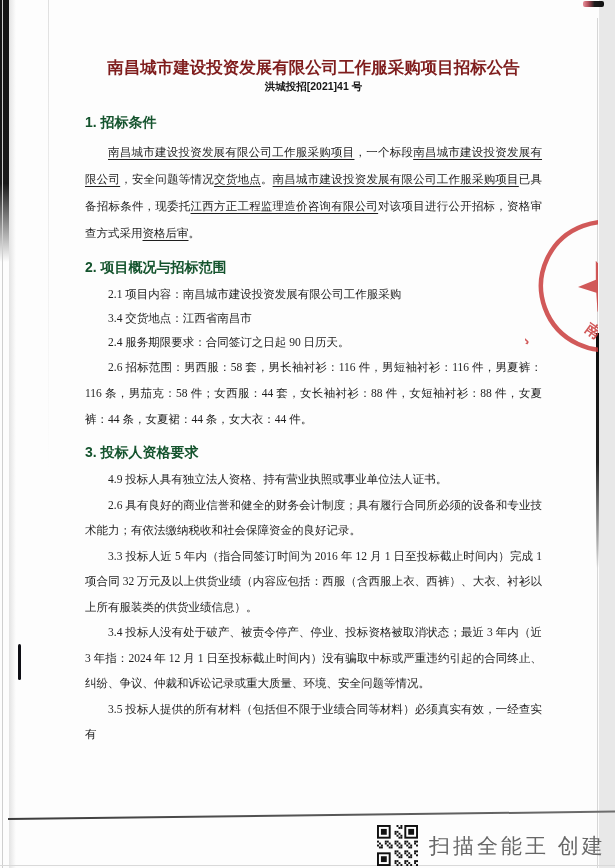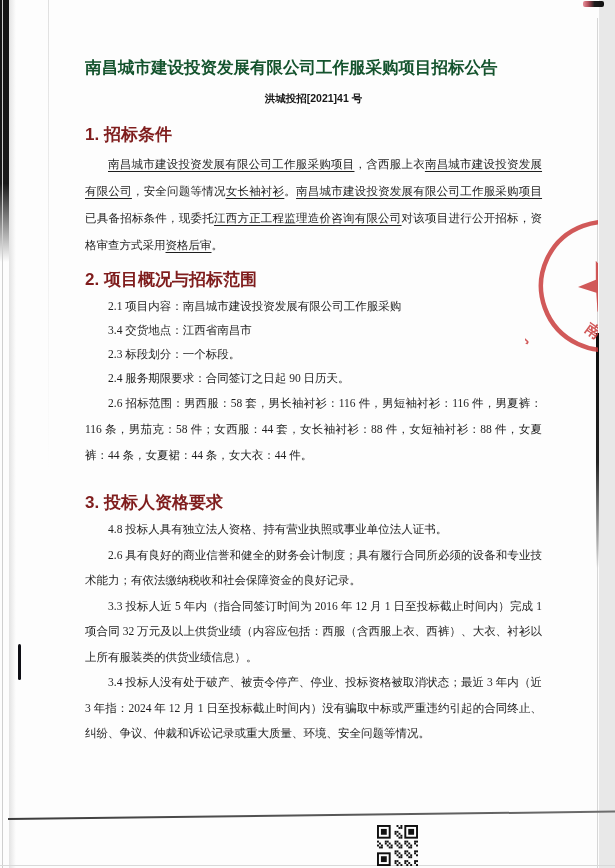--- a/index.html
+++ b/index.html
@@ -21,27 +21,27 @@
   .fold-line-dark{position:absolute;left:596px;top:333px;width:3px;height:235px;
     background:linear-gradient(to bottom,#0a0a0a 0%,#222 55%,rgba(60,60,60,0) 100%);}
   .top-right-smudge{position:absolute;left:583px;top:1px;width:21px;height:6px;border-radius:2px;
     background:linear-gradient(to right,#e8919b 0%,#b4505c 25%,#1c1c1c 55%,#111 100%);}
   .bottom-edge-line{position:absolute;left:8px;top:818px;width:608px;height:2px;
     background:linear-gradient(to right,#3c3c3c,#6e6e6e);transform:rotate(-0.7deg);transform-origin:left center;}
   .bottom-gray-line{position:absolute;left:0;top:865px;width:615px;height:1px;background:#d9d9d9;}
   
   .doc{position:absolute;left:85px;top:55px;width:457px;font-size:11.5px;line-height:27px;}
   .doc-title{font-family:"Liberation Sans",sans-serif;font-weight:700;font-size:16.5px;
-    line-height:24px;text-align:left;color:#14532d;}
+    line-height:24px;text-align:center;color:#7f1d1d;}
   .doc-number{font-family:"Liberation Sans",sans-serif;font-weight:700;font-size:10.5px;
-    line-height:15px;text-align:center;margin-top:12px;color:#161616;}
-  .sec-heading{font-family:"Liberation Sans",sans-serif;font-weight:700;font-size:17px;
-    line-height:17px;margin-top:20px;color:#7f1d1d;}
+    line-height:15px;text-align:center;color:#161616;}
+  .sec-heading{font-family:"Liberation Sans",sans-serif;font-weight:700;font-size:14px;
+    line-height:17px;margin-top:20px;color:#14532d;}
   .sec-heading.h2{margin-top:12px;}
-  .sec-heading.h3{margin-top:26px;}
+  .sec-heading.h3{margin-top:12px;}
   .para{margin-top:8px;text-align:justify;text-indent:2em;line-height:27px;}
   .para .u{text-decoration:underline;text-underline-offset:3px;}
   .items{margin-top:6px;}
   .item{margin:0;text-indent:2em;text-align:justify;line-height:25.5px;}
   .sec2 .item{line-height:24px;}
   .sec2 .item.multi{line-height:26px;}
   
   .seal-clip{position:absolute;left:520px;top:206px;width:78px;height:160px;overflow:hidden;pointer-events:none;}
   .seal-clip svg{margin-left:5px;opacity:0.84;}
   
@@ -80,37 +80,37 @@
         </text>
       </g>
     </svg>
   </div>
 
   <div class="doc">
     <div class="doc-title">南昌城市建设投资发展有限公司工作服采购项目招标公告</div>
     <div class="doc-number">洪城投招[2021]41 号</div>
 
     <div class="sec-heading">1. 招标条件</div>
-    <p class="para"><span class="u">南昌城市建设投资发展有限公司工作服采购项目</span><span>，含西服上衣</span><span class="u">南昌城市建设投资发展有限公司</span><span>，安全问题等情况</span><span class="u">女长袖衬衫</span><span>。</span><span class="u">南昌城市建设投资发展有限公司工作服采购项目</span><span>已具备招标条件，现委托</span><span class="u">江西方正工程监理造价咨询有限公司</span><span>对该项目进行公开招标，资格审查方式采用</span><span class="u">资格后审</span><span>。</span></p>
+    <p class="para"><span class="u">南昌城市建设投资发展有限公司工作服采购项目</span><span>，一个标段</span><span class="u">南昌城市建设投资发展有限公司</span><span>，安全问题等情况</span><span class="u">交货地点</span><span>。</span><span class="u">南昌城市建设投资发展有限公司工作服采购项目</span><span>已具备招标条件，现委托</span><span class="u">江西方正工程监理造价咨询有限公司</span><span>对该项目进行公开招标，资格审查方式采用</span><span class="u">资格后审</span><span>。</span></p>
 
     <div class="sec-heading h2">2. 项目概况与招标范围</div>
     <div class="items sec2">
       <p class="item">2.1 项目内容：南昌城市建设投资发展有限公司工作服采购</p>
       <p class="item">3.4 交货地点：江西省南昌市</p>
-      <p class="item">2.3 标段划分：一个标段。</p>
       <p class="item">2.4 服务期限要求：合同签订之日起 90 日历天。</p>
       <p class="item multi">2.6 招标范围：男西服：58 套，男长袖衬衫：116 件，男短袖衬衫：116 件，男夏裤：116 条，男茄克：58 件；女西服：44 套，女长袖衬衫：88 件，女短袖衬衫：88 件，女夏裤：44 条，女夏裙：44 条，女大衣：44 件。</p>
     </div>
 
     <div class="sec-heading h3">3. 投标人资格要求</div>
     <div class="items sec3">
-      <p class="item">4.8 投标人具有独立法人资格、持有营业执照或事业单位法人证书。</p>
+      <p class="item">4.9 投标人具有独立法人资格、持有营业执照或事业单位法人证书。</p>
       <p class="item">2.6 具有良好的商业信誉和健全的财务会计制度；具有履行合同所必须的设备和专业技术能力；有依法缴纳税收和社会保障资金的良好记录。</p>
       <p class="item">3.3 投标人近 5 年内（指合同签订时间为 2016 年 12 月 1 日至投标截止时间内）完成 1 项合同 32 万元及以上供货业绩（内容应包括：西服（含西服上衣、西裤）、大衣、衬衫以上所有服装类的供货业绩信息）。</p>
       <p class="item">3.4 投标人没有处于破产、被责令停产、停业、投标资格被取消状态；最近 3 年内（近 3 年指：2024 年 12 月 1 日至投标截止时间内）没有骗取中标或严重违约引起的合同终止、纠纷、争议、仲裁和诉讼记录或重大质量、环境、安全问题等情况。</p>
+      <p class="item">3.5 投标人提供的所有材料（包括但不限于业绩合同等材料）必须真实有效，一经查实有</p>
     </div>
   </div>
 
   <div class="footer-bar">
     <svg class="qr" viewBox="0 0 42 42">
         <rect x="0" y="16" width="2" height="2" fill="#111"></rect>
         <rect x="0" y="20" width="2" height="2" fill="#111"></rect>
         <rect x="2" y="18" width="2" height="2" fill="#111"></rect>
         <rect x="2" y="22" width="2" height="2" fill="#111"></rect>
         <rect x="4" y="20" width="2" height="2" fill="#111"></rect>
@@ -194,15 +194,16 @@
         <rect x="0" y="0" width="14" height="14" fill="#111"></rect>
         <rect x="2" y="2" width="10" height="10" fill="#fff"></rect>
         <rect x="4" y="4" width="6" height="6" fill="#111"></rect>
         <rect x="28" y="0" width="14" height="14" fill="#111"></rect>
         <rect x="30" y="2" width="10" height="10" fill="#fff"></rect>
         <rect x="32" y="4" width="6" height="6" fill="#111"></rect>
         <rect x="0" y="28" width="14" height="14" fill="#111"></rect>
         <rect x="2" y="30" width="10" height="10" fill="#fff"></rect>
         <rect x="4" y="32" width="6" height="6" fill="#111"></rect>
       </svg>
+    <span class="wm-text">扫描全能王 创建</span>
   </div>
 
 </div>
 
 </body></html>

